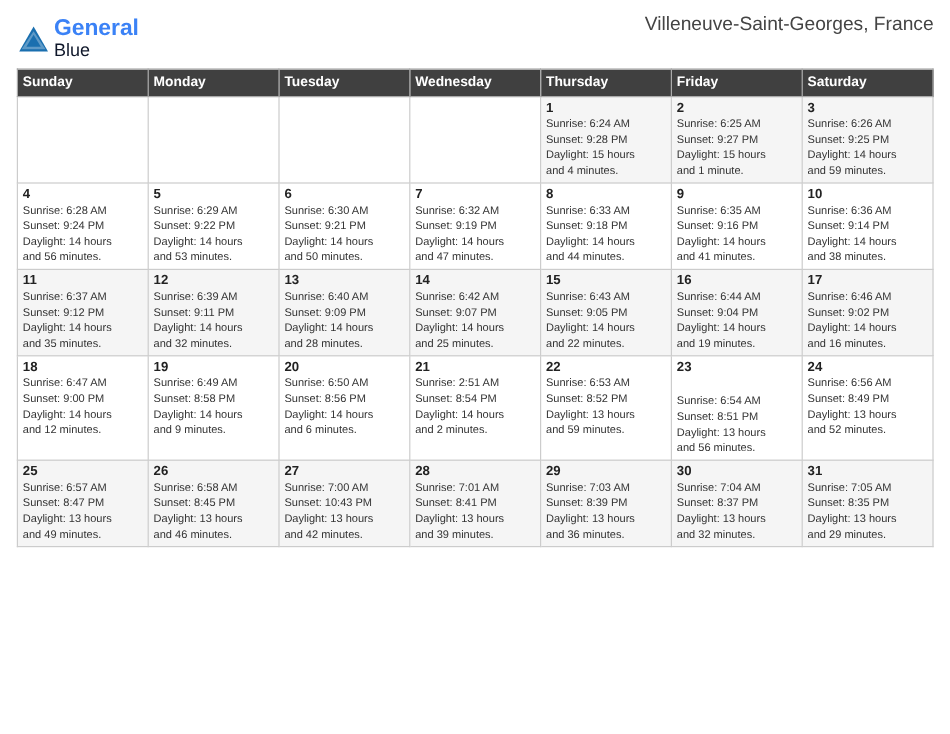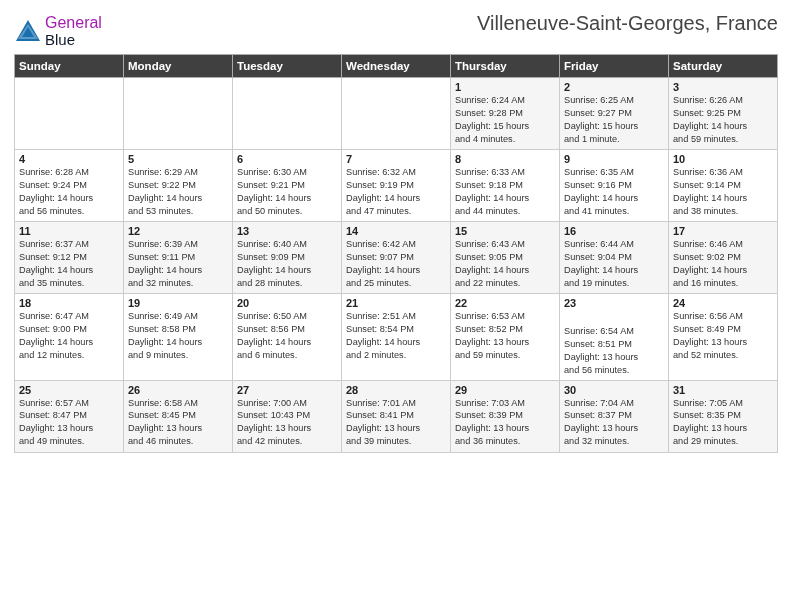--- a/index.html
+++ b/index.html
@@ -25,23 +25,23 @@
       display: flex;
       align-items: center;
       margin-top: 4px;
     }
     .logo-text {
       display: flex;
       flex-direction: column;
       line-height: 1.1;
     }
     .logo-general {
-      font-size: 16px;
-      font-weight: normal;
-      color: #a21caf;
+      font-size: 19px;
+      font-weight: bold;
+      color: #3b82f6;
     }
     .logo-blue {
       font-size: 15px;
       font-weight: normal;
       color: #0f172a;
     }
     .logo-icon {
       width: 28px;
       height: 28px;
       margin-right: 3px;
@@ -49,21 +49,21 @@
     .title-block {
       text-align: right;
     }
     .month-title {
       font-size: 36px;
       font-weight: bold;
       color: #222;
       line-height: 1.1;
     }
     .location-title {
-      font-size: 20px;
+      font-size: 16px;
       color: #444;
       margin-top: 2px;
     }
     table {
       width: 100%;
       border-collapse: collapse;
       table-layout: fixed;
     }
     thead tr th {
       background: #404040;

